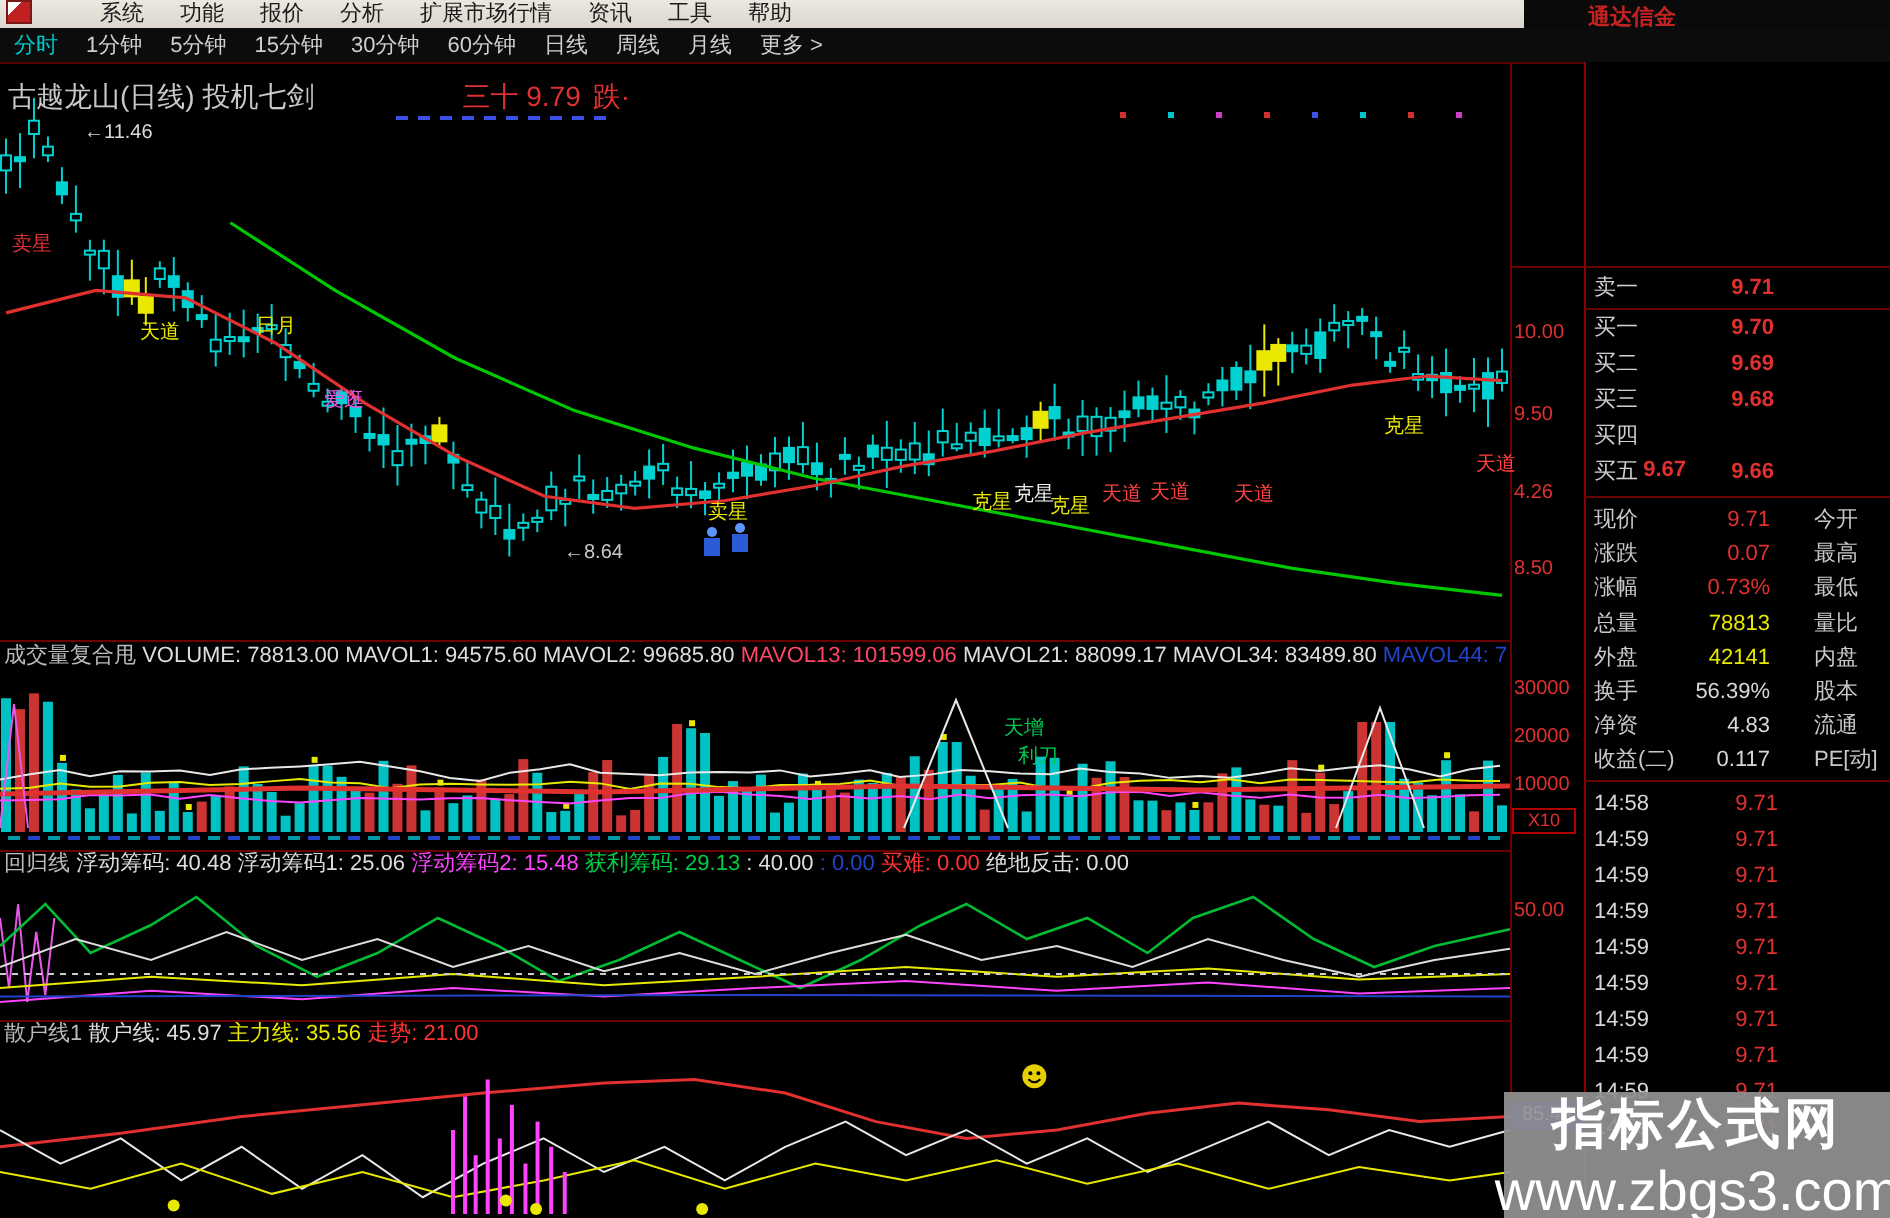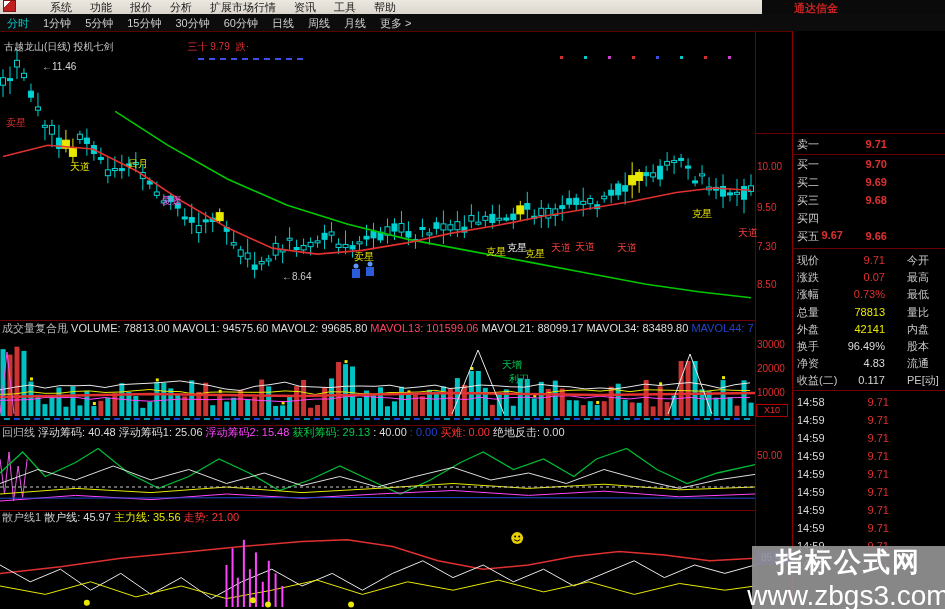--- a/index.html
+++ b/index.html
@@ -12,21 +12,21 @@
   .logo{width:11px;height:10px;margin:0 6px 0 3px;border:1px solid #7a1818;
         background:linear-gradient(135deg,#ffffff 0 32%,#c02020 32%);}
   .menu-item{font-size:11px;color:#1a1a1a;padding:0 9px;line-height:14px;cursor:default;}
   #brand{position:absolute;left:794px;top:1px;font-size:11px;font-weight:bold;color:#c42222;}
   
   #periodbar{position:absolute;left:0;top:14px;width:945px;height:17px;background:#0c0c0c;
              display:flex;align-items:center;border-bottom:1px solid #5a0000;}
   .period-item{font-size:11px;color:#cfcfcf;padding:0 7px;line-height:16px;}
   .period-item.active{color:#00c8c8;}
   
-  #chart-header{position:absolute;left:4px;top:40px;font-size:10px;white-space:nowrap;display:flex;z-index:3;}
+  #chart-header{position:absolute;left:4px;top:40px;font-size:14px;white-space:nowrap;display:flex;z-index:3;}
   #chart-title{color:#c8c8c8;}
   #chart-signal{color:#e03030;margin-left:74px;}
   #chart-signal-suffix{color:#e03030;margin-left:6px;}
   
   .ptitle{position:absolute;left:2px;width:752px;height:13px;font-size:11px;line-height:13px;
           white-space:nowrap;overflow:hidden;z-index:3;}
   
   .sep{position:absolute;background:#6a0000;z-index:2;}
   
   .ann{position:absolute;font-size:10px;line-height:10px;white-space:nowrap;z-index:3;}
@@ -654,21 +654,21 @@
         <span class="v2 c-green">0.5</span>
       </div>
       <div class="rrow" style="top: 290px;">
         <span class="i-k k1">外盘</span>
         <span class="v1 c-yellow">42141</span>
         <span class="i-k k2">内盘</span>
         <span class="v2 c-red">3667</span>
       </div>
       <div class="rrow" style="top: 307px;">
         <span class="i-k k1">换手</span>
-        <span class="v1 c-white">96.49%</span>
+        <span class="v1 c-white">56.39%</span>
         <span class="i-k k2">股本</span>
         <span class="v2 c-white">8.09</span>
       </div>
       <div class="rrow" style="top: 324px;">
         <span class="i-k k1">净资</span>
         <span class="v1 c-white">4.83</span>
         <span class="i-k k2">流通</span>
         <span class="v2 c-white">8.09</span>
       </div>
       <div class="rrow" style="top: 341px;">
@@ -746,19 +746,19 @@
     <div class="ann" style="left: 525px; top: 249px; color: rgb(232, 232, 0);">克星</div>
     <div class="ann" style="left: 551px; top: 243px; color: rgb(255, 64, 64);">天道</div>
     <div class="ann" style="left: 575px; top: 242px; color: rgb(255, 64, 64);">天道</div>
     <div class="ann" style="left: 617px; top: 243px; color: rgb(255, 64, 64);">天道</div>
     <div class="ann" style="left: 692px; top: 209px; color: rgb(232, 232, 0);">克星</div>
     <div class="ann" style="left: 738px; top: 228px; color: rgb(255, 64, 64);">天道</div>
     <div class="ann" style="left: 502px; top: 360px; color: rgb(0, 200, 80);">天增</div>
     <div class="ann" style="left: 509px; top: 374px; color: rgb(0, 200, 80);">利刀</div>
     <div class="axlab" style="left: 757px; top: 161px;">10.00</div>
     <div class="axlab" style="left: 757px; top: 202px;">9.50</div>
-    <div class="axlab" style="left: 757px; top: 241px;">7.30</div>
+    <div class="axlab" style="left: 757px; top: 241px;">4.26</div>
     <div class="axlab" style="left: 757px; top: 279px;">8.50</div>
     <div class="axlab" style="left: 757px; top: 339px;">30000</div>
     <div class="axlab" style="left: 757px; top: 363px;">20000</div>
     <div class="axlab" style="left: 757px; top: 387px;">10000</div>
     <div class="axlab" style="left: 757px; top: 450px;">50.00</div>
   </div>
 
 </body></html>

